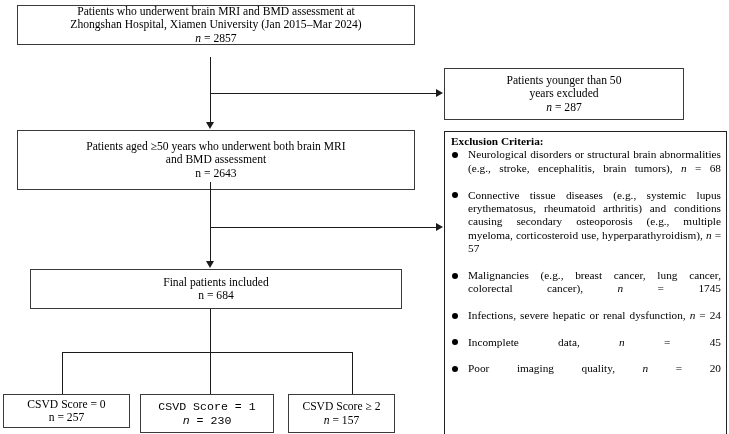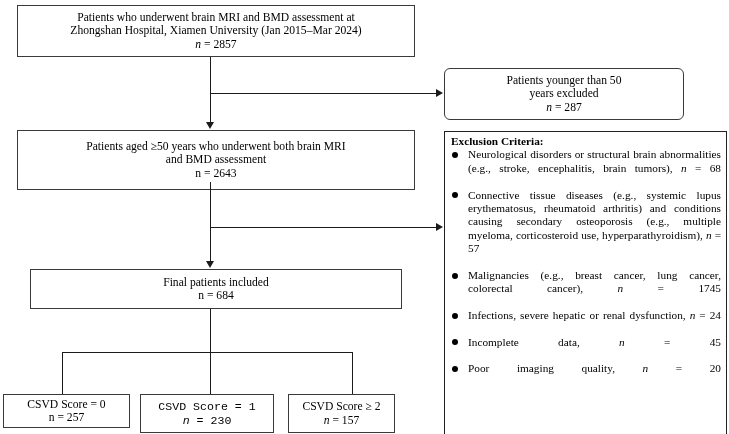--- a/index.html
+++ b/index.html
@@ -23,22 +23,22 @@
     justify-content:center;
     text-align:center;
     line-height:1.16;
     font-size:11.6px;
   }
   .box .ln{display:block;white-space:nowrap;}
   .ital{font-style:italic;}
   .nrm{font-style:normal;}
 
   
-  #box-cohort   {left:17px;  top:5px;   width:398px; height:52px;}
-  #box-excluded {left:444px; top:68px;  width:240px; height:52px;border-radius:6px;}
+  #box-cohort   {left:17px;  top:5px;   width:398px; height:40px;}
+  #box-excluded {left:444px; top:68px;  width:240px; height:52px;}
   #box-aged     {left:17px;  top:130px; width:398px; height:60px;}
   #box-final    {left:30px;  top:269px; width:372px; height:40px;}
 
   #box-csvd0 {left:3px;   top:394px; width:127px; height:34px;}
   #box-csvd1 {left:140px; top:394px; width:134px; height:39px;font-family:Liberation Mono, monospace;}
   #box-csvd2 {left:288px; top:394px; width:107px; height:39px;}
 
   
   #panel-exclusion{
     position:absolute;left:444px;top:131px;width:283px;height:329px;

